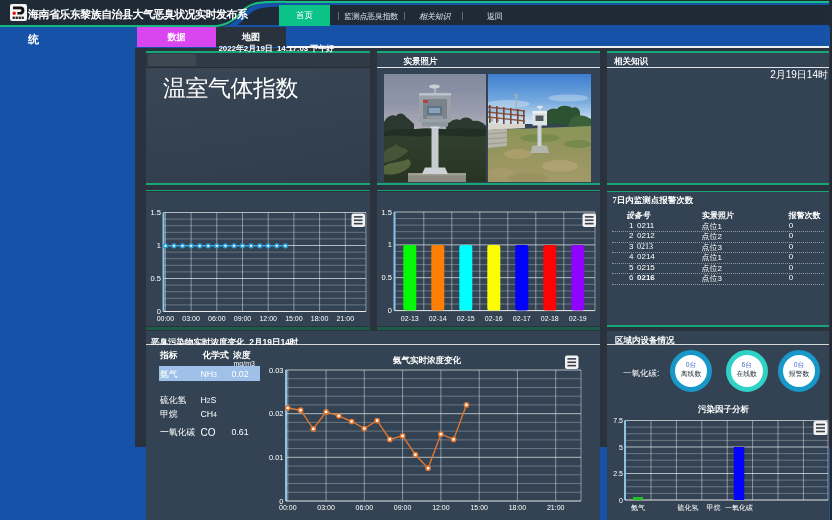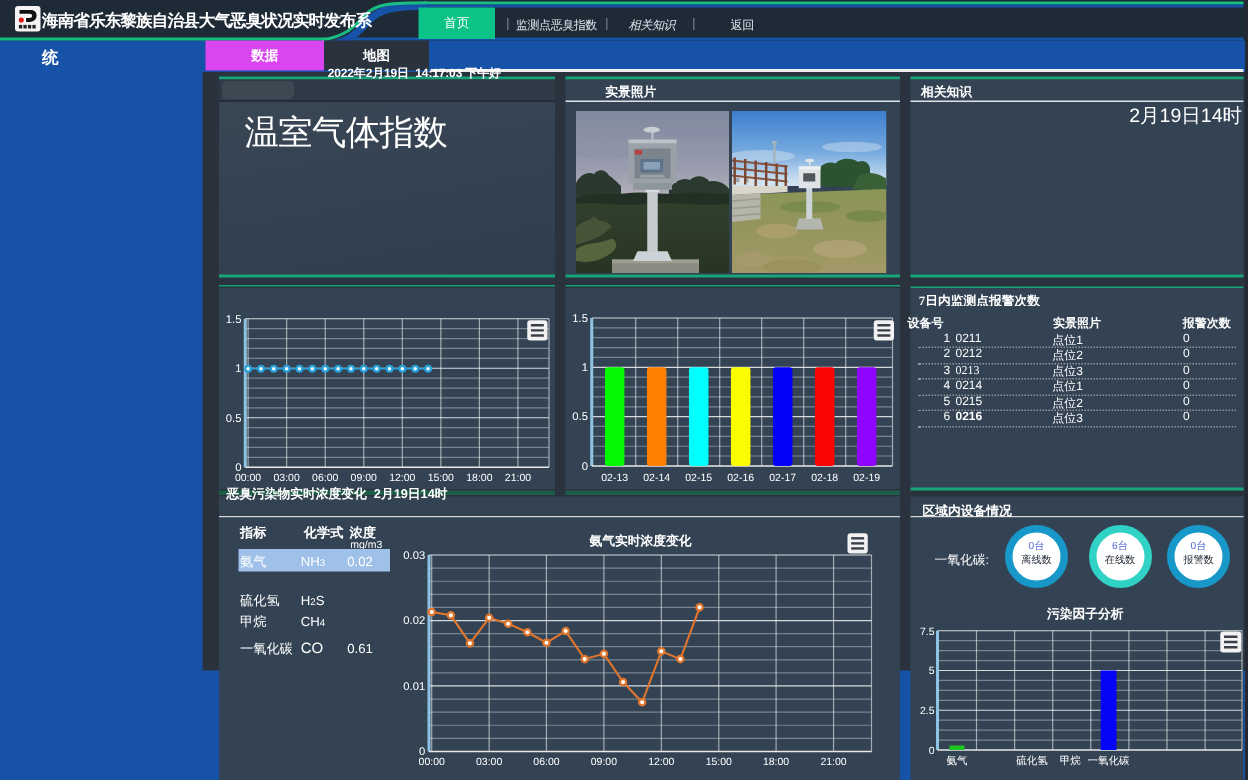--- a/index.html
+++ b/index.html
@@ -161,21 +161,21 @@
 <rect x="47.5" y="41.5" width="8" height="5.5" fill="#4e565e"></rect>
 <line x1="51.8" y1="37" x2="51.8" y2="33.5" stroke="#d8dcde" stroke-width="1.2"></line>
 <ellipse cx="51.8" cy="33" rx="3" ry="1.2" fill="#e2e6e8"></ellipse>
 </svg>
 <div class="abs green" style="left:377px;top:183px;width:223px;height:2px;"></div>
 
 <div class="abs green" style="left:607px;top:51px;width:222px;height:1.5px;"></div>
 <div class="abs" style="left:607px;top:52.5px;width:222px;height:130.5px;background:#334353;"></div>
 <div class="abs ttl" style="left:614px;top:55.5px;font-size:8.5px;">相关知识</div>
 <div class="abs" style="left:607px;top:66.5px;width:222px;height:1px;background:rgba(255,255,255,0.85);"></div>
-<div class="abs" style="left:607px;top:67.5px;width:221px;color:#fff;font-size:13px;text-align:right;">2月19日14时</div>
+<div class="abs" style="left:607px;top:67.5px;width:221px;color:#fff;font-size:10px;text-align:right;">2月19日14时</div>
 <div class="abs green" style="left:607px;top:183px;width:222px;height:2px;"></div>
 
 <div class="abs" style="left:146px;top:189.7px;width:224px;height:1.8px;background:#16a273;"></div>
 <div class="abs" style="left:146px;top:191.5px;width:224px;height:134px;background:#334353;"></div>
 <div class="abs" style="left:146px;top:200px;">
     <svg width="224" height="127" viewBox="0 0 224 127">
       <line x1="17.5" y1="104.9" x2="220" y2="104.9" stroke="rgba(255,255,255,0.35)" stroke-width="0.8"></line>
       <line x1="17.5" y1="98.3" x2="220" y2="98.3" stroke="rgba(255,255,255,0.35)" stroke-width="0.8"></line>
       <line x1="17.5" y1="91.7" x2="220" y2="91.7" stroke="rgba(255,255,255,0.35)" stroke-width="0.8"></line>
       <line x1="17.5" y1="85.1" x2="220" y2="85.1" stroke="rgba(255,255,255,0.35)" stroke-width="0.8"></line>
@@ -288,21 +288,21 @@
       <line x1="207.93" y1="20.25" x2="216.57" y2="20.25" stroke="#3a3f4a" stroke-width="1.6"></line>
       <line x1="207.93" y1="23.625" x2="216.57" y2="23.625" stroke="#3a3f4a" stroke-width="1.6"></line>
     </svg>
   </div>
 <div class="abs" style="left:377px;top:326.5px;width:223px;height:3px;background:#1d5c49;"></div>
 
 <div class="abs green" style="left:607px;top:190.5px;width:222px;height:1.5px;"></div>
 <div class="abs" style="left:607px;top:192px;width:222px;height:12px;background:#334353;"></div>
 <div class="abs ttl" style="left:612.5px;top:194.5px;font-size:8.5px;font-family:Liberation Serif, serif;">7日内监测点报警次数</div>
 <div class="abs" style="left:607px;top:204px;width:222px;height:122.5px;background:#334353;"></div>
-<div class="abs ttl" style="left:605px;top:210px;font-size:8px;">设备号</div>
+<div class="abs ttl" style="left:626px;top:210px;font-size:8px;font-style:italic;">设备号</div>
 <div class="abs ttl" style="left:702px;top:210px;font-size:8px;">实景照片</div>
 <div class="abs ttl" style="left:788.5px;top:210px;font-size:8px;">报警次数</div>
 <div class="abs" style="left:629px;top:220.8px;color:#fff;font-size:8px;">1</div>
 <div class="abs" style="left:637px;top:220.8px;color:#fff;font-size:8px;">0211</div>
 <div class="abs" style="left:701.5px;top:220.8px;color:#fff;font-size:8px;">点位1</div>
 <div class="abs" style="left:788.7px;top:220.8px;color:#fff;font-size:8px;">0</div>
 <div class="abs" style="left:612px;top:231.0px;width:212px;height:0;border-top:1px dotted rgba(255,255,255,0.45);"></div>
 <div class="abs" style="left:629px;top:231.3px;color:#fff;font-size:8px;">2</div>
 <div class="abs" style="left:637px;top:231.3px;color:#fff;font-size:8px;">0212</div>
 <div class="abs" style="left:701.5px;top:231.3px;color:#fff;font-size:8px;">点位2</div>
@@ -324,21 +324,21 @@
 <div class="abs" style="left:788.7px;top:262.8px;color:#fff;font-size:8px;">0</div>
 <div class="abs" style="left:612px;top:273.0px;width:212px;height:0;border-top:1px dotted rgba(255,255,255,0.45);"></div>
 <div class="abs" style="left:629px;top:273.3px;color:#fff;font-size:8px;">6</div>
 <div class="abs" style="left:637px;top:273.3px;color:#fff;font-size:8px;font-weight:bold;">0216</div>
 <div class="abs" style="left:701.5px;top:273.3px;color:#fff;font-size:8px;">点位3</div>
 <div class="abs" style="left:788.7px;top:273.3px;color:#fff;font-size:8px;">0</div>
 <div class="abs" style="left:612px;top:283.5px;width:212px;height:0;border-top:1px dotted rgba(255,255,255,0.45);"></div>
 <div class="abs green" style="left:607px;top:325px;width:222px;height:1.5px;"></div>
 
 <div class="abs" style="left:146px;top:331px;width:454px;height:13px;background:#334353;"></div>
-<div class="abs ttl" style="left:151px;top:324px;font-size:8.5px;">恶臭污染物实时浓度变化&nbsp;&nbsp;2月19日14时</div>
+<div class="abs ttl" style="left:151px;top:337px;font-size:8.5px;">恶臭污染物实时浓度变化&nbsp;&nbsp;2月19日14时</div>
 <div class="abs" style="left:146px;top:344px;width:454px;height:1px;background:rgba(255,255,255,0.8);"></div>
 <div class="abs" style="left:146px;top:345px;width:454px;height:175px;background:#334353;"></div>
 
 <div class="abs ttl" style="left:160px;top:349.5px;font-size:8.8px;">指标</div>
 <div class="abs ttl" style="left:202.5px;top:349.5px;font-size:8.8px;">化学式</div>
 <div class="abs ttl" style="left:233px;top:349.5px;font-size:8.8px;">浓度</div>
 <div class="abs" style="left:233.5px;top:359.5px;color:#fff;font-size:7px;">mg/m3</div>
 <div class="abs" style="left:158.5px;top:366px;width:101px;height:14.5px;background:#9fc0e8;"></div>
 <div class="abs" style="left:160px;top:369px;color:#fff;font-size:8.8px;">氨气</div>
 <div class="abs" style="left:200.5px;top:369px;color:#fff;font-size:8.8px;">NH<span style="font-size:6.5px;">3</span></div>

